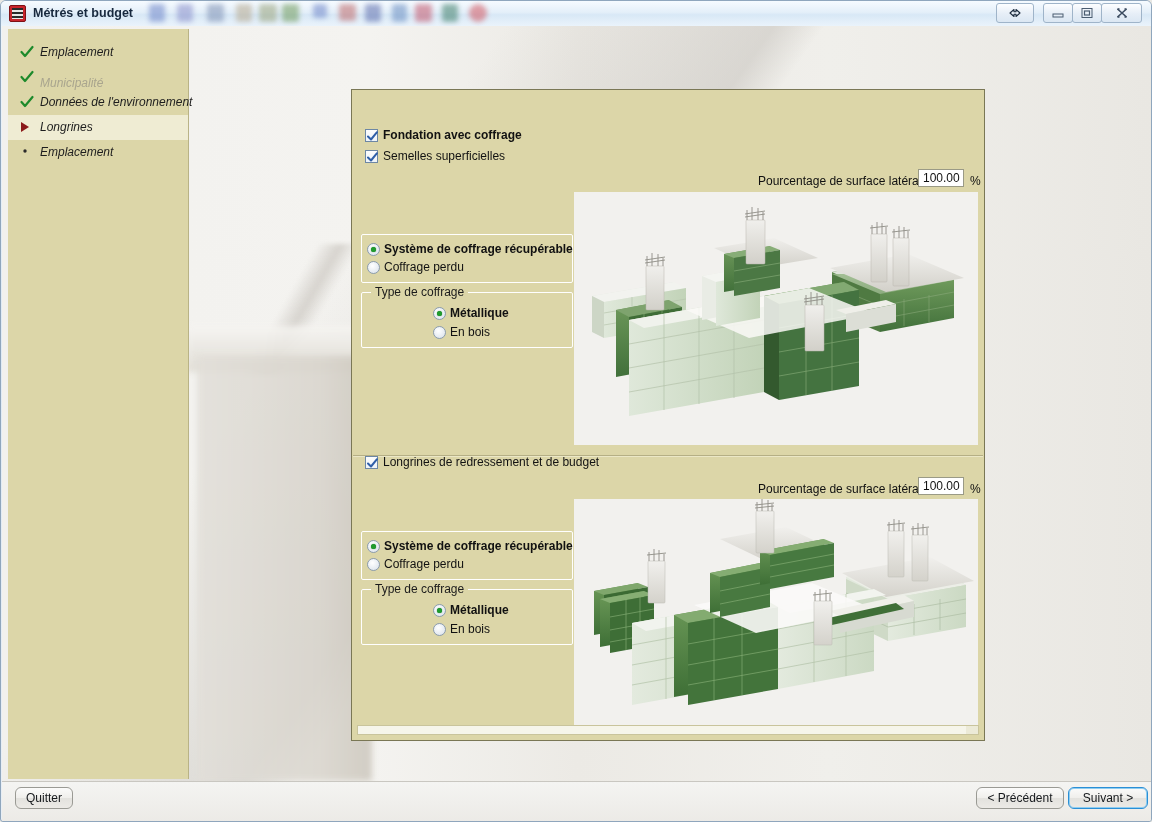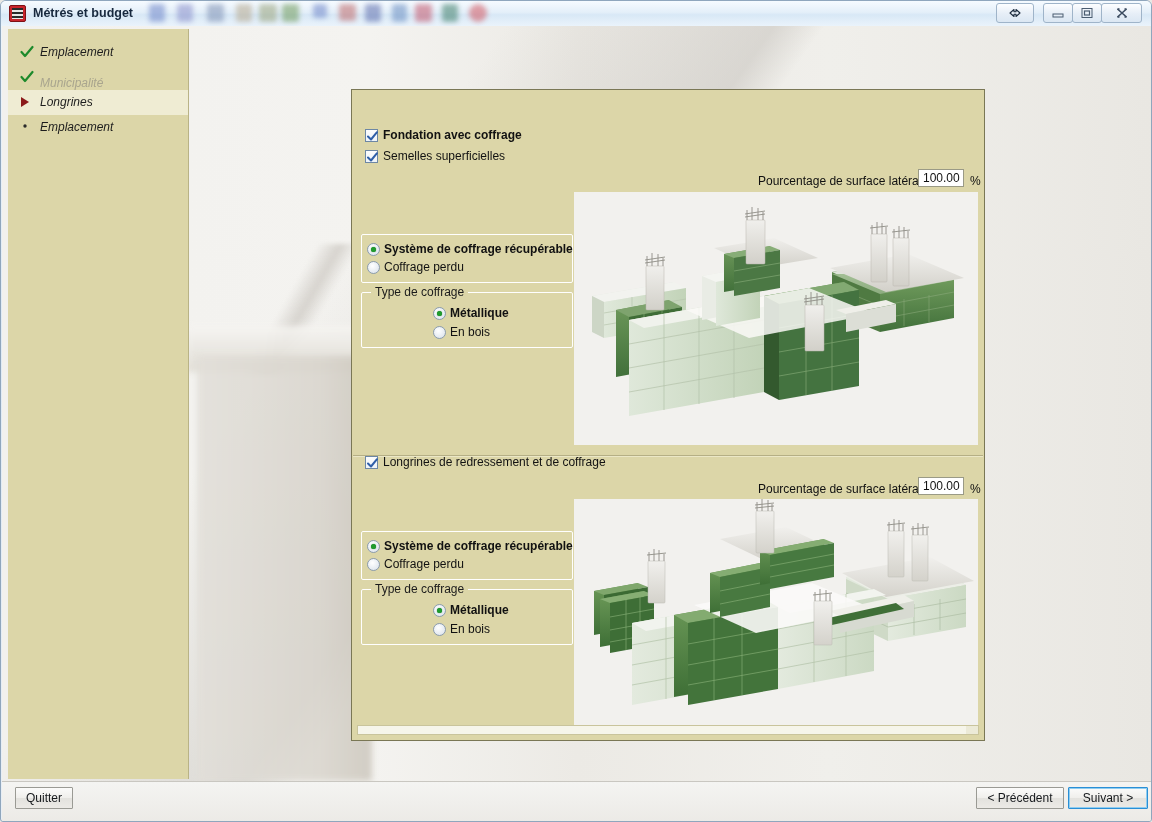--- a/index.html
+++ b/index.html
@@ -189,21 +189,21 @@
   
   #footer{
     position:absolute;left:1px;top:780px;width:1150px;height:41px;
     background:linear-gradient(to bottom,#f4f4f2,#eceae6);
     border-top:1px solid #c9c7c1;
     box-sizing:border-box;
   }
   .btn{
     position:absolute;height:22px;box-sizing:border-box;
     background:linear-gradient(to bottom,#fbfbfa 0%,#f0efec 48%,#e3e2de 52%,#eceae6 100%);
-    border:1px solid #9a9a94;border-radius:1px;
+    border:1px solid #9a9a94;border-radius:6px;
     font-family:"Liberation Sans", sans-serif;font-size:12px;color:#15181c;
     cursor:pointer;text-align:center;line-height:20px;
   }
   #btn-quitter{left:14px;top:786px;width:58px;}
   #btn-precedent{left:975px;top:786px;width:88px;}
   #btn-suivant{left:1067px;top:786px;width:80px;border:1px solid #2a8fd6;box-shadow:0 0 0 1px #8fcdf0 inset;}
 </style>
 </head>
 <body>
 
@@ -274,20 +274,28 @@
 
       <div class="nav-item disabled">
         <span class="nav-mark">
           <svg width="14" height="14" viewBox="0 0 14 14">
               <path d="M1.5 7 L5 11 L12.5 2" fill="none" stroke="#1d8a2b" stroke-width="2.2" stroke-linecap="round" stroke-linejoin="round"></path>
             </svg>
         </span>
         <span class="navtext">Municipalité</span>
       </div>
 
+      <div class="nav-item">
+        <span class="nav-mark">
+          <svg width="14" height="14" viewBox="0 0 14 14">
+              <path d="M1.5 7 L5 11 L12.5 2" fill="none" stroke="#1d8a2b" stroke-width="2.2" stroke-linecap="round" stroke-linejoin="round"></path>
+            </svg>
+        </span>
+        <span class="navtext">Données de l'environnement</span>
+      </div>
 
       <div class="nav-item active">
         <span class="nav-mark">
           <svg width="12" height="14" viewBox="0 0 12 14" style="top:6px">
               <path d="M1 1 L9 6 L1 11 Z" fill="#8b1a1a"></path>
             </svg>
         </span>
         <span class="navtext">Longrines</span>
       </div>
 
@@ -452,21 +460,21 @@
           </svg>
         </div>
 
         <div class="section-sep" style="left:1px;top:365px;width:630px;"></div>
 
         <div class="cbx" style="left:13px;top:366px;">
           <svg width="11" height="11" viewBox="0 0 11 11">
               <path d="M1 5.5 L4 8.5 L10 1.2" fill="none" stroke="#2f5fa8" stroke-width="2" stroke-linecap="round" stroke-linejoin="round"></path>
             </svg>
         </div>
-        <div class="cbx-label" style="left:31px;top:365px;">Longrines de redressement et de coffrage</div>
+        <div class="cbx-label" style="left:31px;top:365px;">Longrines de redressement et de budget</div>
 
         <div class="pct-label" style="left:406px;top:392px;">Pourcentage de surface latérale</div>
         <div class="pct-input" style="left:566px;top:387px;">100.00</div>
         <div class="pct-unit" style="left:618px;top:392px;">%</div>
 
         <div class="radio-block" style="left:9px;top:441px;width:212px;height:49px;">
           <div class="rdo on" style="left:5px;top:8px;"></div>
           <div class="rdo-label bold" style="left:22px;top:7px;">Système de coffrage récupérable</div>
           <div class="rdo" style="left:5px;top:26px;"></div>
           <div class="rdo-label" style="left:22px;top:25px;">Coffrage perdu</div>

